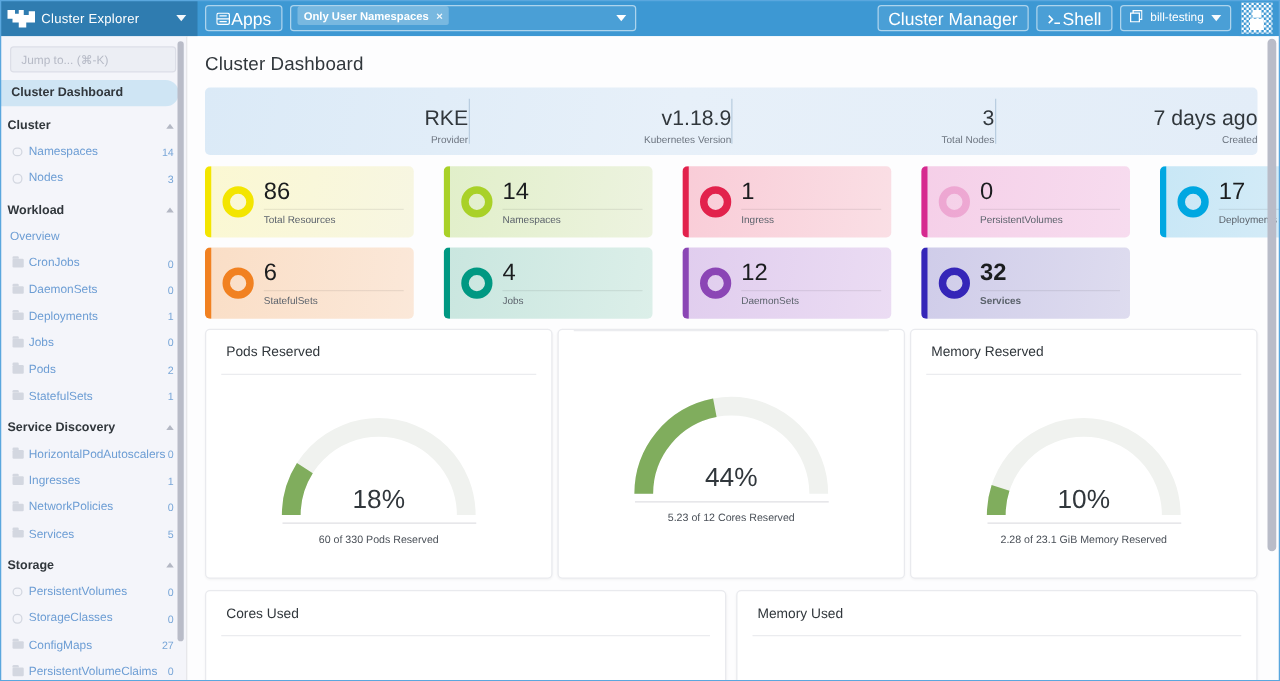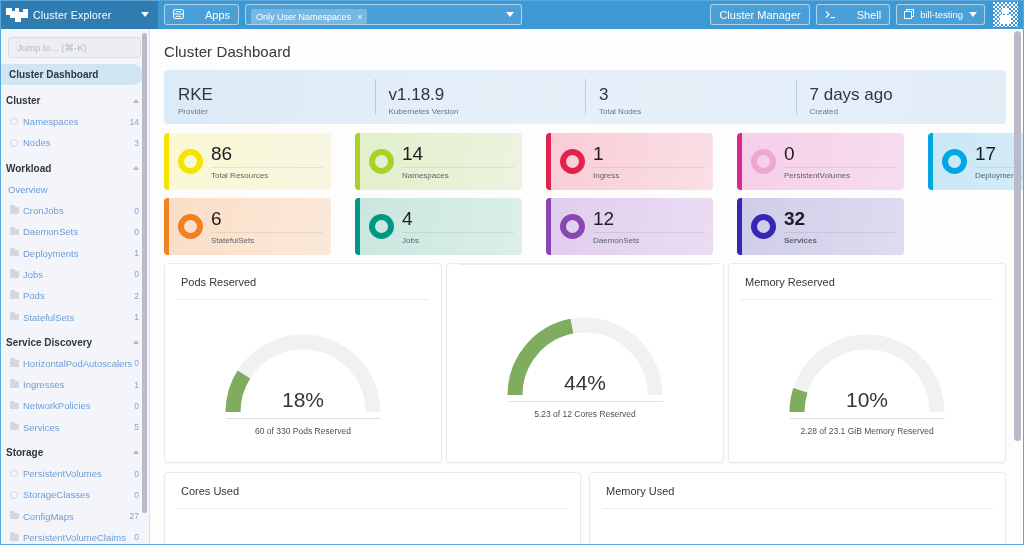--- a/index.html
+++ b/index.html
@@ -33,31 +33,31 @@
     width: 0; height: 0; border-left: 4.5px solid transparent;
     border-right: 4.5px solid transparent; border-top: 5px solid #fff;
     margin-right: 9px; flex: 0 0 auto; opacity: .95;
   }
   .topbar-mid {
     flex: 1 1 auto; display: flex; align-items: center; height: 29px;
     padding-left: 6px; gap: 6px;
   }
   .pill-btn {
     height: 21px; border: 1px solid rgba(255,255,255,.55);
-    border-radius: 3px; color: #fff; font-size: 11px;
-    display: flex; align-items: center; gap: 21px;
+    border-radius: 3px; color: #fff; font-size: 14px;
+    display: flex; align-items: center; gap: 1px;
     padding: 0 8px; background: rgba(255,255,255,.07);
     white-space: nowrap;
     justify-content: space-between;
   }
   .ns-filter {
     flex: 1 1 auto; height: 21px; border: 1px solid rgba(255,255,255,.55);
-    border-radius: 3px; display: flex; align-items: flex-end;
+    border-radius: 3px; display: flex; align-items: flex-start;
     padding: 0 7px 0 5px; background: rgba(255,255,255,.07);
-    max-width: 277px; position: relative;
+    max-width: 277px; position: relative; font-weight: bold;
   }
   .ns-tag {
     height: 15px; background: rgba(255,255,255,.26);
     border-radius: 2px; color: #fff; font-size: 9px;
     display: flex; align-items: center; gap: 6px; padding: 0 5px;
   }
   .ns-tag .x { font-size: 9px; opacity: .9; cursor: pointer; }
   .ns-chev {
     position: absolute; right: 7px; top: 7px;
     width: 0; height: 0; border-left: 4.5px solid transparent;
@@ -141,20 +141,21 @@
     font-size: 15px; color: #31373c; padding: 14px 0 10px 14px;
     letter-spacing: .1px;
   }
   .content { padding: 0 18px 0 14px; }
 
   
   .summary {
     height: 54px; border-radius: 4px; display: flex; align-items: stretch;
     background: linear-gradient(100deg, #dbeaf7 0%, #e7f0f9 45%, #e3edf8 100%);
     margin-bottom: 9px;
+    text-align: right;
   }
   .sum-cell {
     flex: 1 1 0; padding: 7px 0 0 14px; position: relative;
     display: flex; flex-direction: column; justify-content: center;
   }
   .sum-cell + .sum-cell:before {
     content:""; position: absolute; left: 0; top: 9px; bottom: 9px;
     width: 1px; background: #b9cde0;
   }
   .sum-v { font-size: 17px; color: #31373c; line-height: 1.15; }

